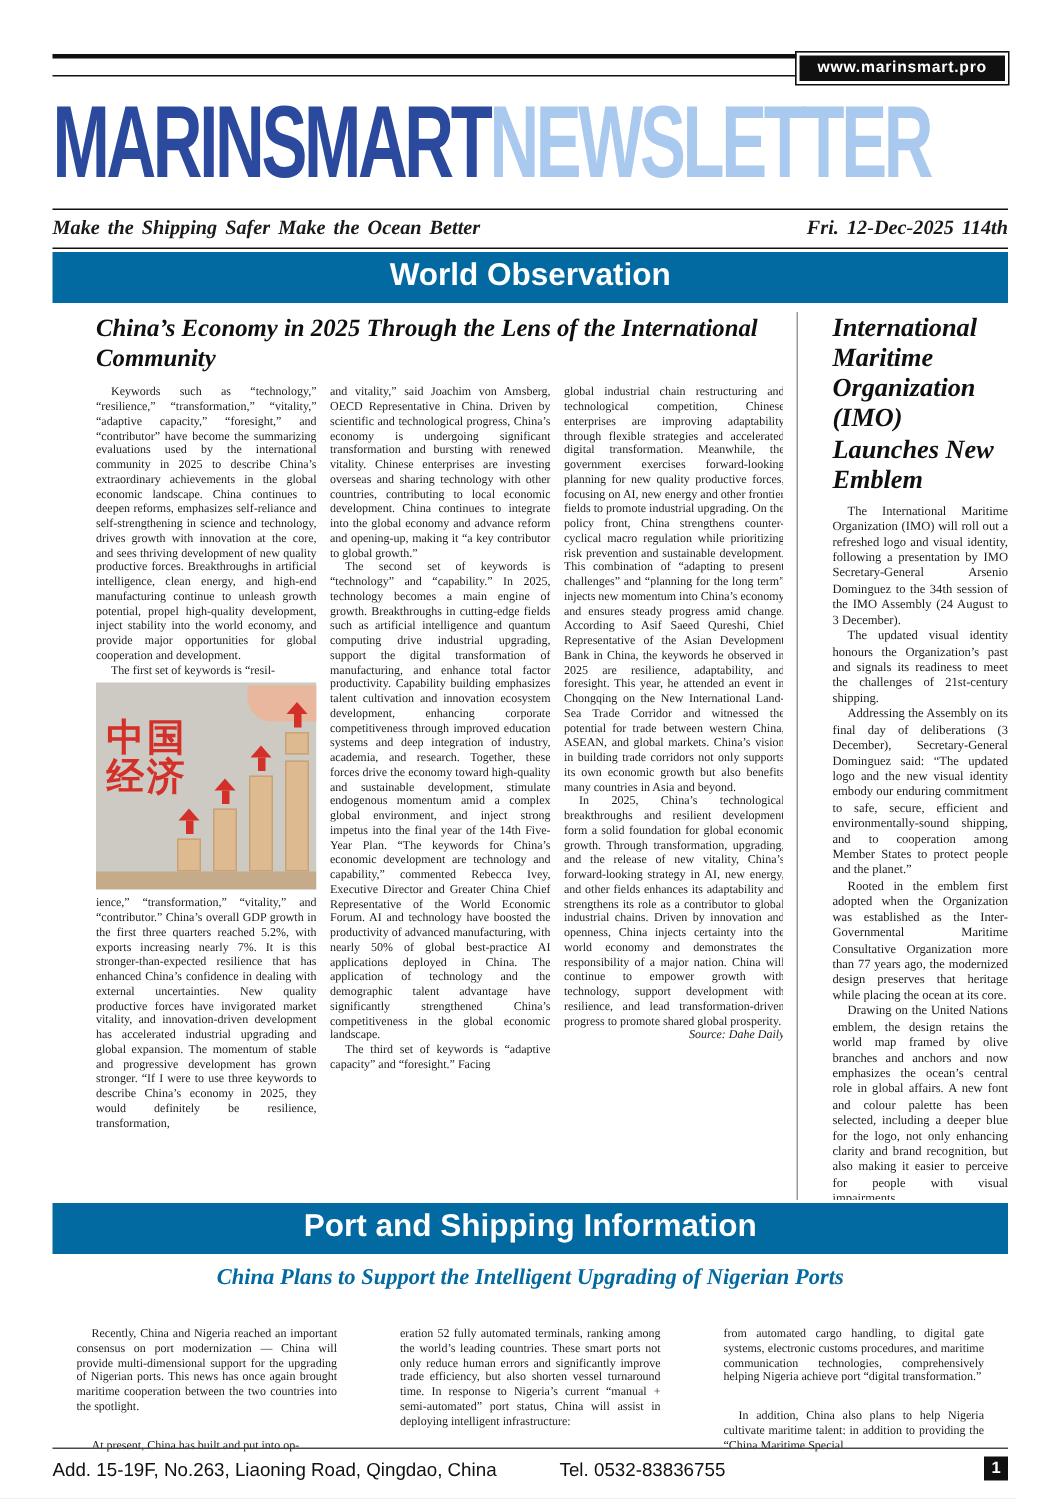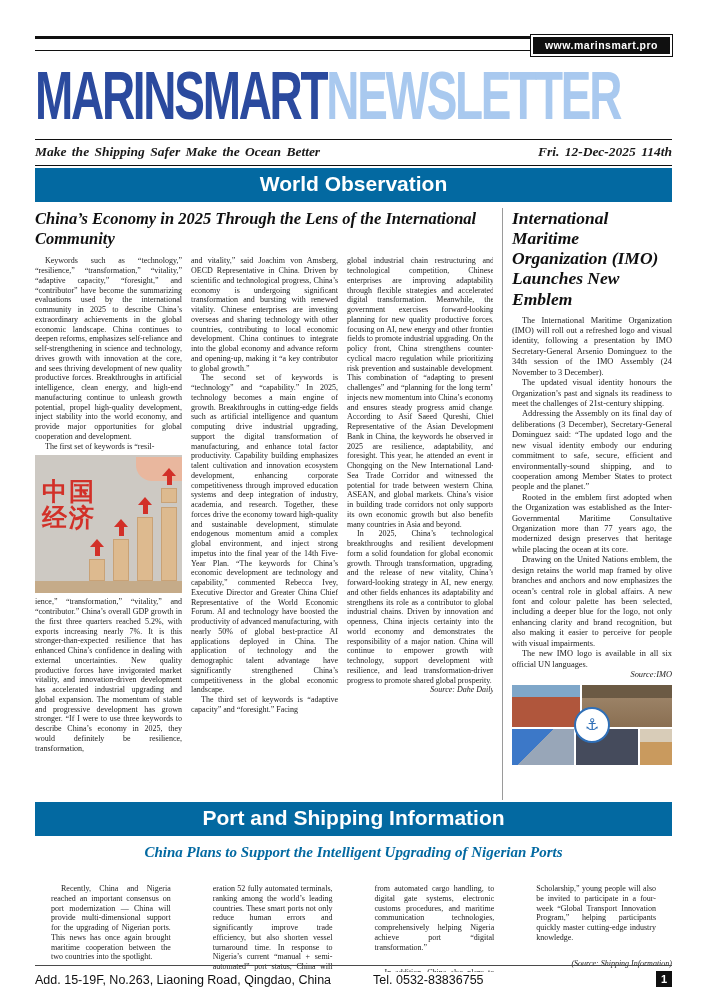--- a/index.html
+++ b/index.html
@@ -29,21 +29,21 @@
   .tagline-row {
     display:flex; justify-content:space-between; align-items:baseline;
     font:bold italic 13.5px "Liberation Serif", serif; padding:4px 0 5px; word-spacing:2px;
   }
   
   .banner {
     background:#0369a1; color:#fff; text-align:center;
     font:bold 21px "Liberation Sans", sans-serif; padding:4px 0 6px; margin-top:2px;
   }
   
-  .wo-body { display:flex; margin-top:6px; height:592px; overflow:hidden; }
+  .wo-body { display:flex; margin-top:6px; height:592px; overflow:hidden;margin-left:29px; }
   .wo-left { width:458px; flex:none; }
   .headline { font:bold italic 16.5px/1.22 "Liberation Serif", serif; color:#101010; margin:1px 0 7px; }
   .cols3 { display:flex; gap:9px; height:538px; overflow:hidden; }
   .ncol { width:147px; flex:none; font-size:8px; line-height:1.22; text-align:justify; overflow:hidden; }
   .ncol p, .side-col p { margin:0; text-indent:10px; }
   .ncol p.cont { text-indent:0; }
   .src { text-align:right; font-style:italic; }
   
   .econ-img { height:138px; background:#cdc9c3; margin:4px 0; position:relative; overflow:hidden; }
   .econ-cn { position:absolute; top:24px; left:7px; font-family:"DejaVu Sans", sans-serif;
@@ -56,21 +56,21 @@
   .b4 { left:126px; bottom:12px; height:74px; }
   .b5 { left:126px; bottom:90px; height:15px; }
   .arrow { position:absolute; width:16px; }
   .arrow b { display:block; margin:0 auto; }
   .arrow .tri { width:0; height:0; border-left:7px solid transparent; border-right:7px solid transparent; border-bottom:8px solid #d23028; }
   .arrow .stem { width:5px; height:9px; background:#d23028; }
   .a1 { left:54px;  bottom:37px; } .a2 { left:78px; bottom:57px; }
   .a3 { left:102px; bottom:79px; } .a4 { left:126px; bottom:108px; }
   .hand { position:absolute; right:-4px; top:2px; width:50px; height:24px; background:#e9b79e; border-radius:0 0 0 16px; }
   
-  .wo-right { flex:1; border-left:1px solid #9a9a9a; padding-left:9px; margin-left:9px;
+  .wo-right { flex:1; border-left:1px solid #9a9a9a; padding-left:23px; margin-left:9px;
               font-size:8.4px; line-height:1.24; text-align:justify; overflow:hidden; }
   .side-title { font:bold italic 17.5px/1.15 "Liberation Serif", serif; color:#101010; margin-bottom:7px; text-align:left; }
   .imo-collage { margin-top:5px; height:80px; position:relative; background:#fff; }
   .imo-collage .row { display:flex; gap:2px; }
   .imo-collage .r1 { height:42px; margin-bottom:2px; }
   .imo-collage .r2 { height:36px; }
   .ph { flex:none; }
   .ph-building { width:68px;  background:linear-gradient(#7fa7c9 28%, #b0563c 28%); }
   .ph-assembly { flex:1; background:linear-gradient(#6b5a44 30%, #9b8266 30%, #8a6f52); }
   .ph-flag     { width:62px; background:linear-gradient(135deg,#3c78c8 42%, #98a6b8 42%); }
@@ -178,21 +178,21 @@
         <div class="ncol">
           <p class="cont">global industrial chain restructuring and technological competition, Chinese enterprises are improving adaptability through flexible strategies and accelerated digital transformation. Meanwhile, the government exercises forward-looking planning for new quality productive forces, focusing on AI, new energy and other frontier fields to promote industrial upgrading. On the policy front, China strengthens counter-cyclical macro regulation while prioritizing risk prevention and sustainable development. This combination of “adapting to present challenges” and “planning for the long term” injects new momentum into China’s economy and ensures steady progress amid change. According to Asif Saeed Qureshi, Chief Representative of the Asian Development Bank in China, the keywords he observed in 2025 are resilience, adaptability, and foresight. This year, he attended an event in Chongqing on the New International Land-Sea Trade Corridor and witnessed the potential for trade between western China, ASEAN, and global markets. China’s vision in building trade corridors not only supports its own economic growth but also benefits many countries in Asia and beyond.</p>
           <p>In 2025, China’s technological breakthroughs and resilient development form a solid foundation for global economic growth. Through transformation, upgrading, and the release of new vitality, China’s forward-looking strategy in AI, new energy, and other fields enhances its adaptability and strengthens its role as a contributor to global industrial chains. Driven by innovation and openness, China injects certainty into the world economy and demonstrates the responsibility of a major nation. China will continue to empower growth with technology, support development with resilience, and lead transformation-driven progress to promote shared global prosperity.</p>
           <div class="src">Source: Dahe Daily</div>
         </div>
       </div>
     </div>
 
     <div class="wo-right side-col">
       <div class="side-title">International Maritime Organization (IMO) Launches New Emblem</div>
-      <p>The International Maritime Organization (IMO) will roll out a refreshed logo and visual identity, following a presentation by IMO Secretary-General Arsenio Dominguez to the 34th session of the IMO Assembly (24 November to 3 December).</p>
+      <p>The International Maritime Organization (IMO) will roll out a refreshed logo and visual identity, following a presentation by IMO Secretary-General Arsenio Dominguez to the 34th session of the IMO Assembly (24 August to 3 December).</p>
       <p>The updated visual identity honours the Organization’s past and signals its readiness to meet the challenges of 21st-century shipping.</p>
       <p>Addressing the Assembly on its final day of deliberations (3 December), Secretary-General Dominguez said: “The updated logo and the new visual identity embody our enduring commitment to safe, secure, efficient and environmentally-sound shipping, and to cooperation among Member States to protect people and the planet.”</p>
       <p>Rooted in the emblem first adopted when the Organization was established as the Inter-Governmental Maritime Consultative Organization more than 77 years ago, the modernized design preserves that heritage while placing the ocean at its core.</p>
       <p>Drawing on the United Nations emblem, the design retains the world map framed by olive branches and anchors and now emphasizes the ocean’s central role in global affairs.  A new font and colour palette has been selected, including a deeper blue for the logo, not only enhancing clarity and brand recognition, but also making it easier to perceive for people with visual impairments.</p>
       <p>The new IMO logo is available in all six official UN languages.</p>
       <div class="src">Source:IMO</div>
       <div class="imo-collage">
         <div class="row r1">
           <div class="ph ph-building"></div>
           <div class="ph ph-assembly"></div>
@@ -215,24 +215,20 @@
       <p>Recently, China and Nigeria reached an important consensus on port modernization — China will provide multi-dimensional support for the upgrading of Nigerian ports. This news has once again brought maritime cooperation between the two countries into the spotlight.</p>
       <p>At present, China has built and put into op-</p>
     </div>
     <div class="qcol">
       <p class="cont">eration 52 fully automated terminals, ranking among the world’s leading countries. These smart ports not only reduce human errors and significantly improve trade efficiency, but also shorten vessel turnaround time. In response to Nigeria’s current “manual + semi-automated” port status, China will assist in deploying intelligent infrastructure:</p>
     </div>
     <div class="qcol">
       <p class="cont">from automated cargo handling, to digital gate systems, electronic customs procedures, and maritime communication technologies, comprehensively helping Nigeria achieve port “digital transformation.”</p>
       <p>In addition, China also plans to help Nigeria cultivate maritime talent: in addition to providing the “China Maritime Special</p>
     </div>
-    <div class="qcol">
-      <p class="cont">Scholarship,” young people will also be invited to participate in a four-week “Global Transport Innovation Program,” helping participants quickly master cutting-edge industry knowledge.</p>
-      <div class="src">(Source: Shipping Information)</div>
-    </div>
   </div>
 
   <div class="footer">
     <span>Add.  15-19F, No.263, Liaoning Road, Qingdao, China</span>
     <span class="tel">Tel.  0532-83836755</span>
     <span class="page-box">1</span>
   </div>
 
 </div>
 

